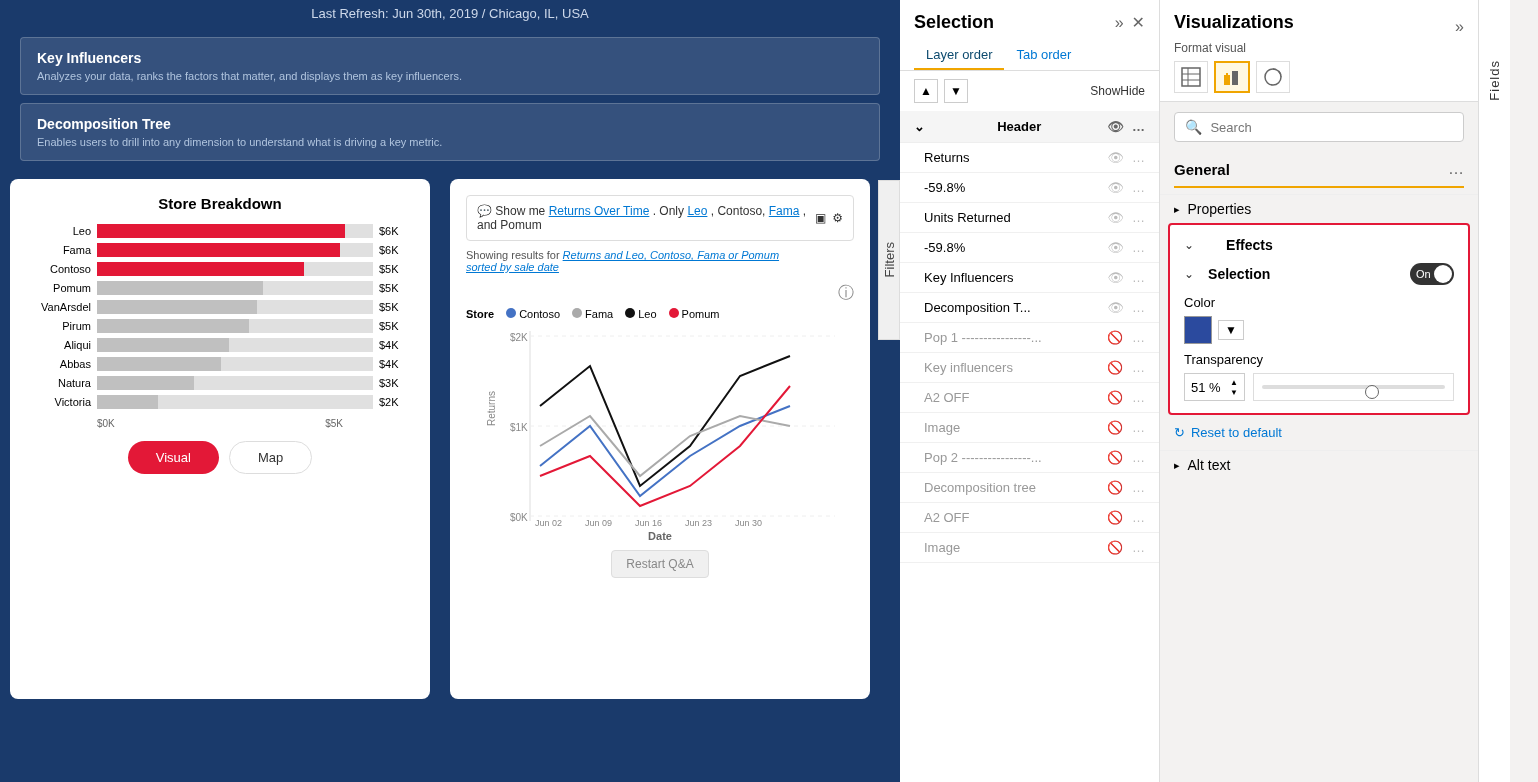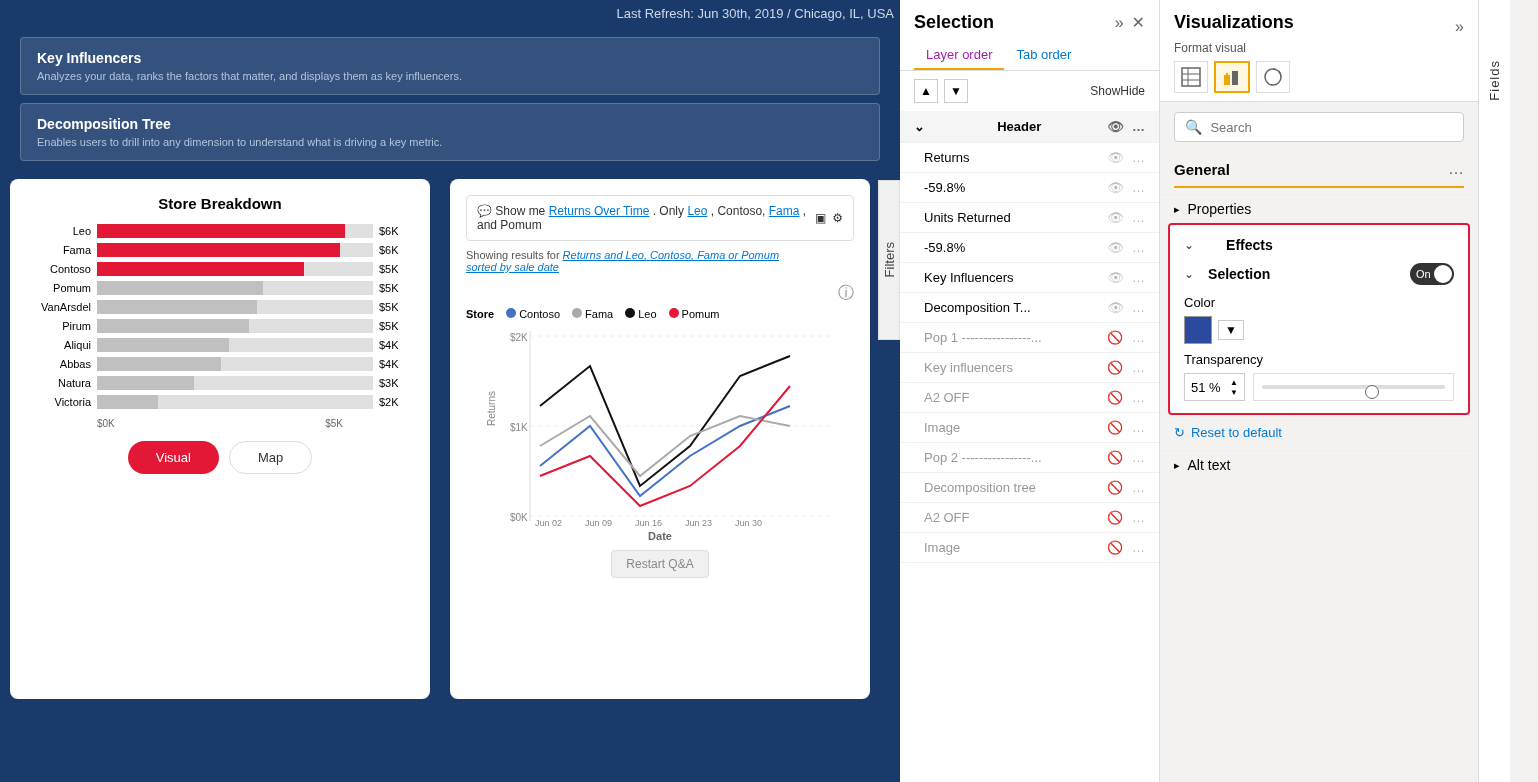--- a/index.html
+++ b/index.html
@@ -1,20 +1,20 @@
 <!DOCTYPE html>
 <html><head>
   <meta charset="utf-8">
   <style>
     * { box-sizing: border-box; margin: 0; padding: 0; }
     body { font-family: 'Segoe UI', sans-serif; font-size: 13px; background: #f3f2f1; display: flex; width: 1538px; height: 782px; overflow: hidden; }
 
     
     .main-content { width: 900px; height: 782px; background: #1a3a6b; position: relative; overflow: hidden; }
-    .top-bar { background: #1a3a6b; color: #cdd8ea; text-align: right; padding: 6px; font-size: 13px; }
+    .top-bar { background: #1a3a6b; color: #cdd8ea; text-align: center; padding: 6px; font-size: 13px; }
 
     .visual-chooser { padding: 10px 20px; }
     .visual-option { background: rgba(255,255,255,0.12); border: 1px solid rgba(255,255,255,0.2); border-radius: 4px; padding: 12px 16px; margin-bottom: 8px; color: white; cursor: pointer; }
     .visual-option h3 { font-size: 14px; font-weight: 700; margin-bottom: 4px; }
     .visual-option p { font-size: 11px; color: #b0c4de; }
 
     .charts-row { display: flex; gap: 0; height: 520px; margin: 0 10px; }
 
     
     .store-breakdown { background: white; border-radius: 8px; width: 420px; padding: 16px; position: relative; }
@@ -48,21 +48,21 @@
 
     
     .selection-panel { width: 260px; height: 782px; background: white; border-right: 1px solid #ddd; display: flex; flex-direction: column; }
     .panel-header { display: flex; align-items: center; justify-content: space-between; padding: 12px 14px 0; }
     .panel-title { font-size: 18px; font-weight: 600; }
     .panel-header-icons { display: flex; gap: 8px; align-items: center; color: #666; }
     .icon-btn { cursor: pointer; font-size: 16px; color: #666; background: none; border: none; }
 
     .tabs-row { display: flex; padding: 8px 14px 0; gap: 0; border-bottom: 1px solid #ddd; }
     .sel-tab { padding: 6px 12px; font-size: 13px; cursor: pointer; color: #0078d4; border-bottom: 2px solid transparent; }
-    .sel-tab.active { border-bottom: 2px solid #f0a500; color: #a21caf; }
+    .sel-tab.active { border-bottom: 2px solid #f0a500; color: #0c4a6e; }
     .move-btns { display: flex; gap: 6px; padding: 8px 14px; align-items: center; }
     .move-btn { width: 24px; height: 24px; background: white; border: 1px solid #ccc; cursor: pointer; display: flex; align-items: center; justify-content: center; font-size: 12px; }
     .show-hide-row { display: flex; gap: 0; margin-left: auto; }
     .show-hide-btn { font-size: 12px; cursor: pointer; color: #333; }
 
     .sel-list { flex: 1; overflow-y: auto; }
     .sel-group { background: #f5f5f5; padding: 8px 14px; display: flex; align-items: center; justify-content: space-between; border-bottom: 1px solid #eee; font-size: 13px; font-weight: 600; }
     .sel-group .group-icons { display: flex; gap: 8px; align-items: center; color: #666; }
     .sel-item { padding: 7px 14px 7px 24px; display: flex; align-items: center; justify-content: space-between; border-bottom: 1px solid #f0f0f0; font-size: 13px; }
     .sel-item .item-icons { display: flex; gap: 8px; color: #bbb; }

